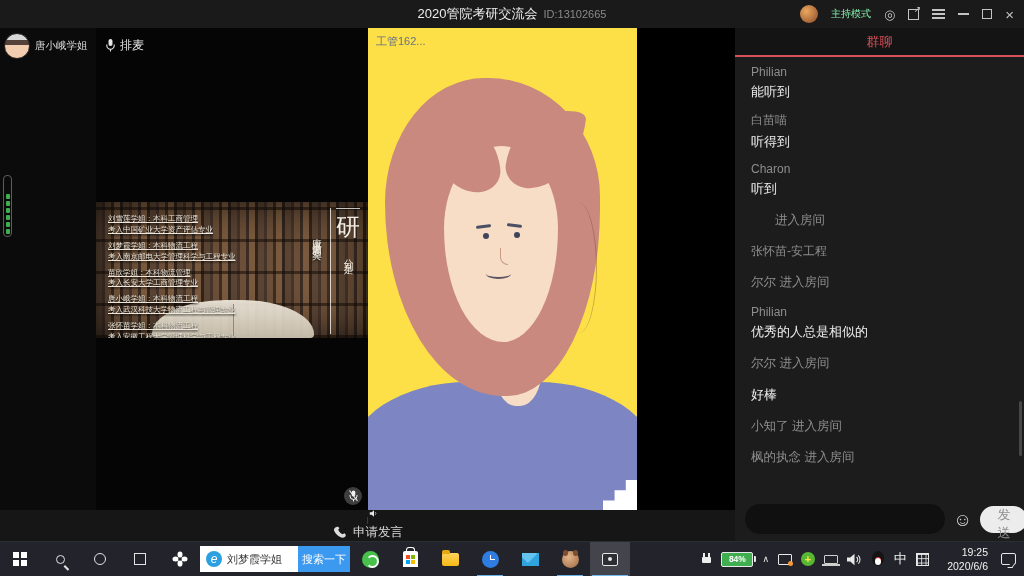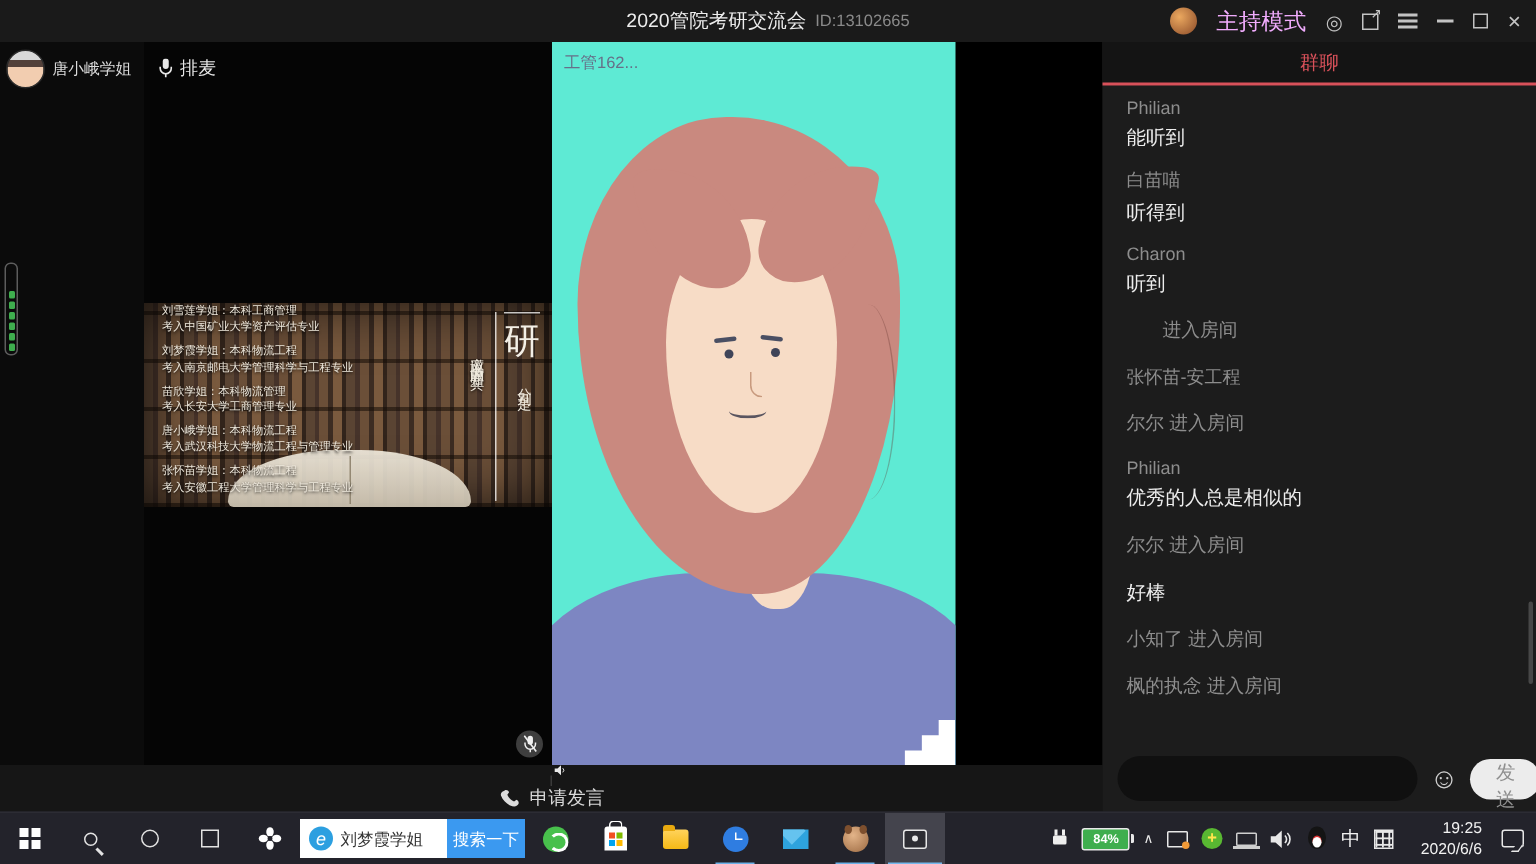--- a/index.html
+++ b/index.html
@@ -7,21 +7,21 @@
               font-family:"Liberation Sans","DejaVu Sans",sans-serif; }
   .screen { position:relative; width:1024px; height:556px; background:#101010; }
 
   
   .titlebar { position:absolute; left:0; top:0; width:1024px; height:28px; background:#1a1a1a; }
   .title-center { position:absolute; left:0; right:0; top:0; height:28px; display:flex; align-items:center; justify-content:center; gap:6px; }
   .title-main { color:#ededed; font-size:13px; }
   .title-id { color:#8a8a8a; font-size:11px; }
   .title-right { position:absolute; right:10px; top:0; height:28px; display:flex; align-items:center; gap:13px; }
   .host-avatar { width:18px; height:18px; border-radius:50%; background:radial-gradient(circle at 35% 35%, #eba85f, #8a4a28); }
-  .host-mode { color:#f0abfc; font-size:15px; }
+  .host-mode { color:#86efac; font-size:10px; }
   .tb-ic { color:#c3c3c3; font-size:13px; line-height:1; cursor:default; }
   .icon-share { width:11px; height:11px; border:1.2px solid #c3c3c3; position:relative; }
   .icon-share span { position:absolute; right:-3px; top:-6px; font-size:9px; color:#c3c3c3; }
   .icon-menu { width:13px; height:1.5px; background:#c3c3c3; box-shadow:0 4px 0 #c3c3c3, 0 -4px 0 #c3c3c3; margin-top:0; }
   .icon-min { width:11px; height:1.5px; background:#c3c3c3; }
   .icon-max { width:10px; height:10px; border:1.2px solid #c3c3c3; }
 
   
   .left-rail { position:absolute; left:0; top:28px; width:96px; height:482px; background:#0b0b0b; }
   .user-row { display:flex; align-items:center; gap:5px; padding:5px 4px; }
@@ -42,32 +42,32 @@
   
   .slide { position:absolute; left:0; top:174px; width:272px; height:136px; overflow:hidden;
     background:
       repeating-linear-gradient(0deg, rgba(20,12,6,.55) 0 3px, transparent 3px 32px),
       repeating-linear-gradient(90deg, #5a4433 0 6px, #46332a 6px 9px, #6b4f38 9px 15px, #3c2c22 15px 18px, #7a5a3e 18px 24px, #32241b 24px 27px);
     box-shadow: inset 0 0 40px rgba(0,0,0,.8); }
   .slide-book { position:absolute; left:56px; bottom:0; width:162px; height:38px;
     background:linear-gradient(#f0ead d0,#cfc6b4); background:linear-gradient(#f0eadd,#cfc6b4);
     border-radius:48% 48% 4px 4px / 95% 95% 4px 4px; opacity:.92; }
   .slide-book::after { content:""; position:absolute; left:50%; top:4px; bottom:2px; width:1px; background:#9a8f7a; }
-  .slide-guests { position:absolute; left:12px; top:0; color:#eee8dc; text-shadow:0 1px 2px rgba(0,0,0,.9); }
+  .slide-guests { position:absolute; left:12px; top:12px; color:#eee8dc; text-shadow:0 1px 2px rgba(0,0,0,.9);text-decoration:underline; }
   .guest { margin-bottom:5px; }
   .guest .g1, .guest .g2 { font-size:7.5px; line-height:1.45; white-space:nowrap; }
   .slide-right { position:absolute; right:8px; top:6px; height:126px; display:flex; gap:7px; color:#f3efe6; }
   .v-cap1 { writing-mode:vertical-rl; text-orientation:upright; font-size:9.5px; letter-spacing:2px; margin-top:22px;
     color:#efe9dc; text-shadow:0 1px 2px rgba(0,0,0,.9); }
   .slide-col-b { display:flex; flex-direction:column; align-items:center; border-left:1px solid rgba(255,255,255,.75); padding-left:5px; }
   .big-char { font-family:"Liberation Serif","DejaVu Serif",serif; font-size:24px; border-top:1px solid rgba(255,255,255,.75); padding-top:2px; }
   .v-cap2 { writing-mode:vertical-rl; text-orientation:upright; font-size:9.5px; letter-spacing:3px; margin-top:8px; color:#efe9dc; }
 
   
-  .video-panel { position:absolute; left:272px; top:0; width:269px; height:482px; background:#5eead4; overflow:hidden;padding-left:40px; }
+  .video-panel { position:absolute; left:272px; top:0; width:269px; height:482px; background:#fde047; overflow:hidden;padding-left:40px; }
   .video-label { position:absolute; left:8px; top:6px; font-size:11px; color:#667089; z-index:9; }
   .illu div { position:absolute; }
   .sweater { left:-20px; right:-20px; bottom:0; height:128px; background:#7d86c2;
     border-top-left-radius:120px 78px; border-top-right-radius:120px 78px; }
   .neck { left:126px; top:282px; width:48px; height:96px; background:#f7dcc6; border-radius:0 0 45% 45%/0 0 38px 38px; }
   .hair { left:17px; top:50px; width:215px; height:318px; background:#c9897f;
     border-radius:47% 53% 44% 56% / 40% 38% 60% 62%; }
   .face { left:76px; top:118px; width:114px; height:196px; background:#f7dcc6;
     border-radius:50% 50% 48% 52% / 42% 42% 58% 58%; }
   .bang-l { left:58px; top:82px; width:72px; height:84px; background:#c9897f;

